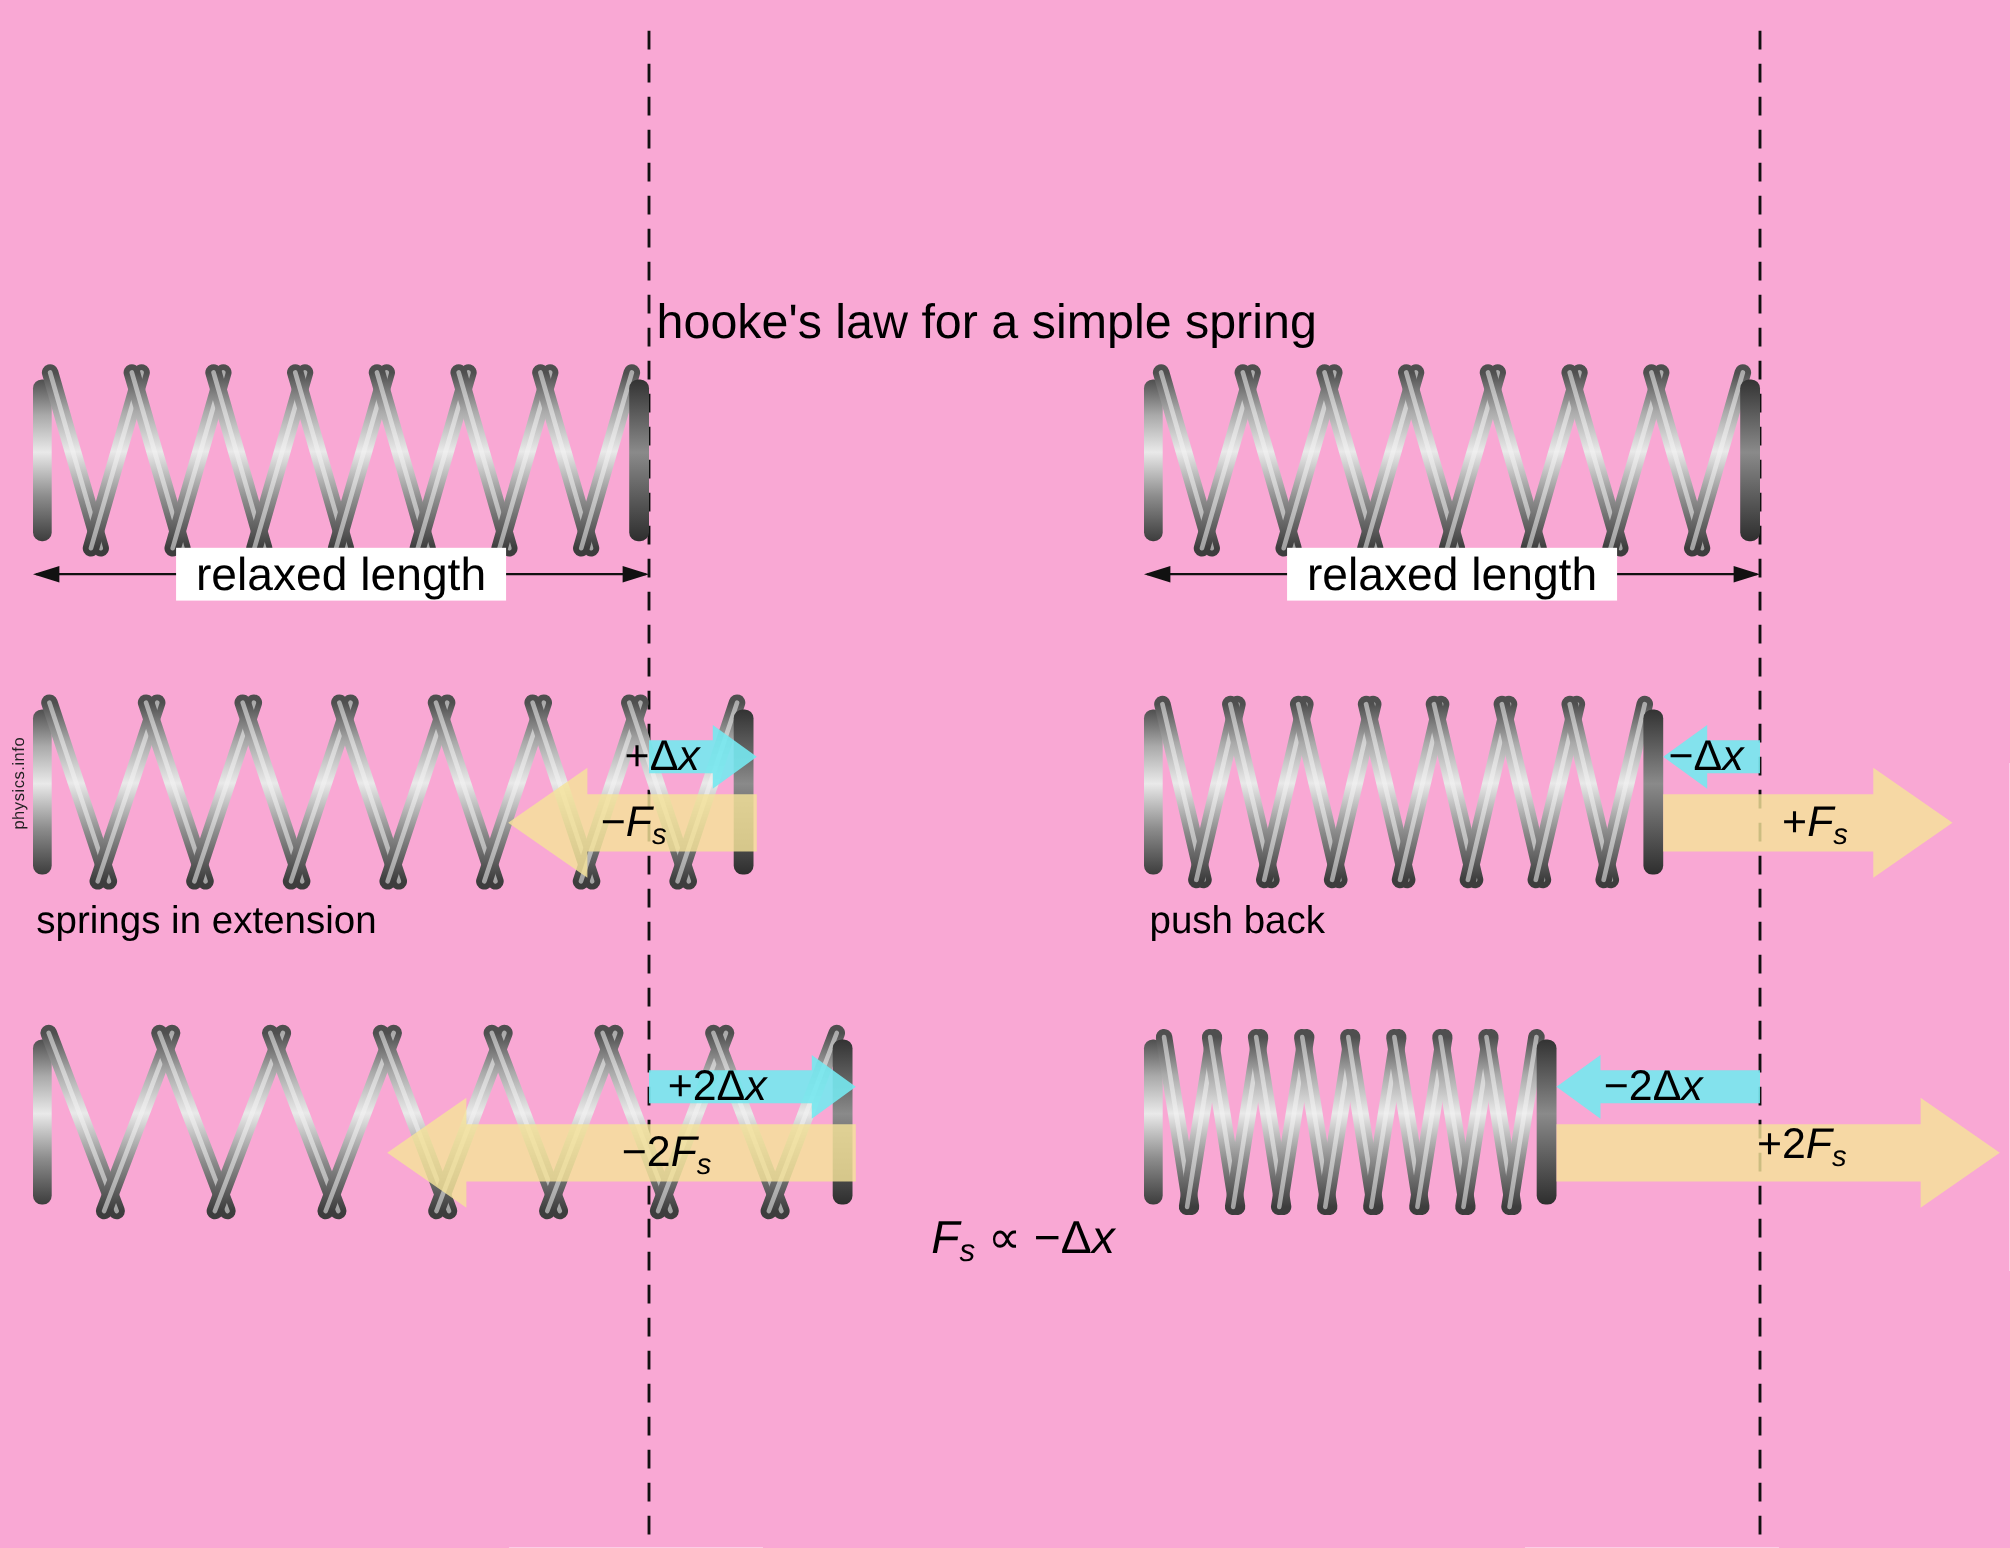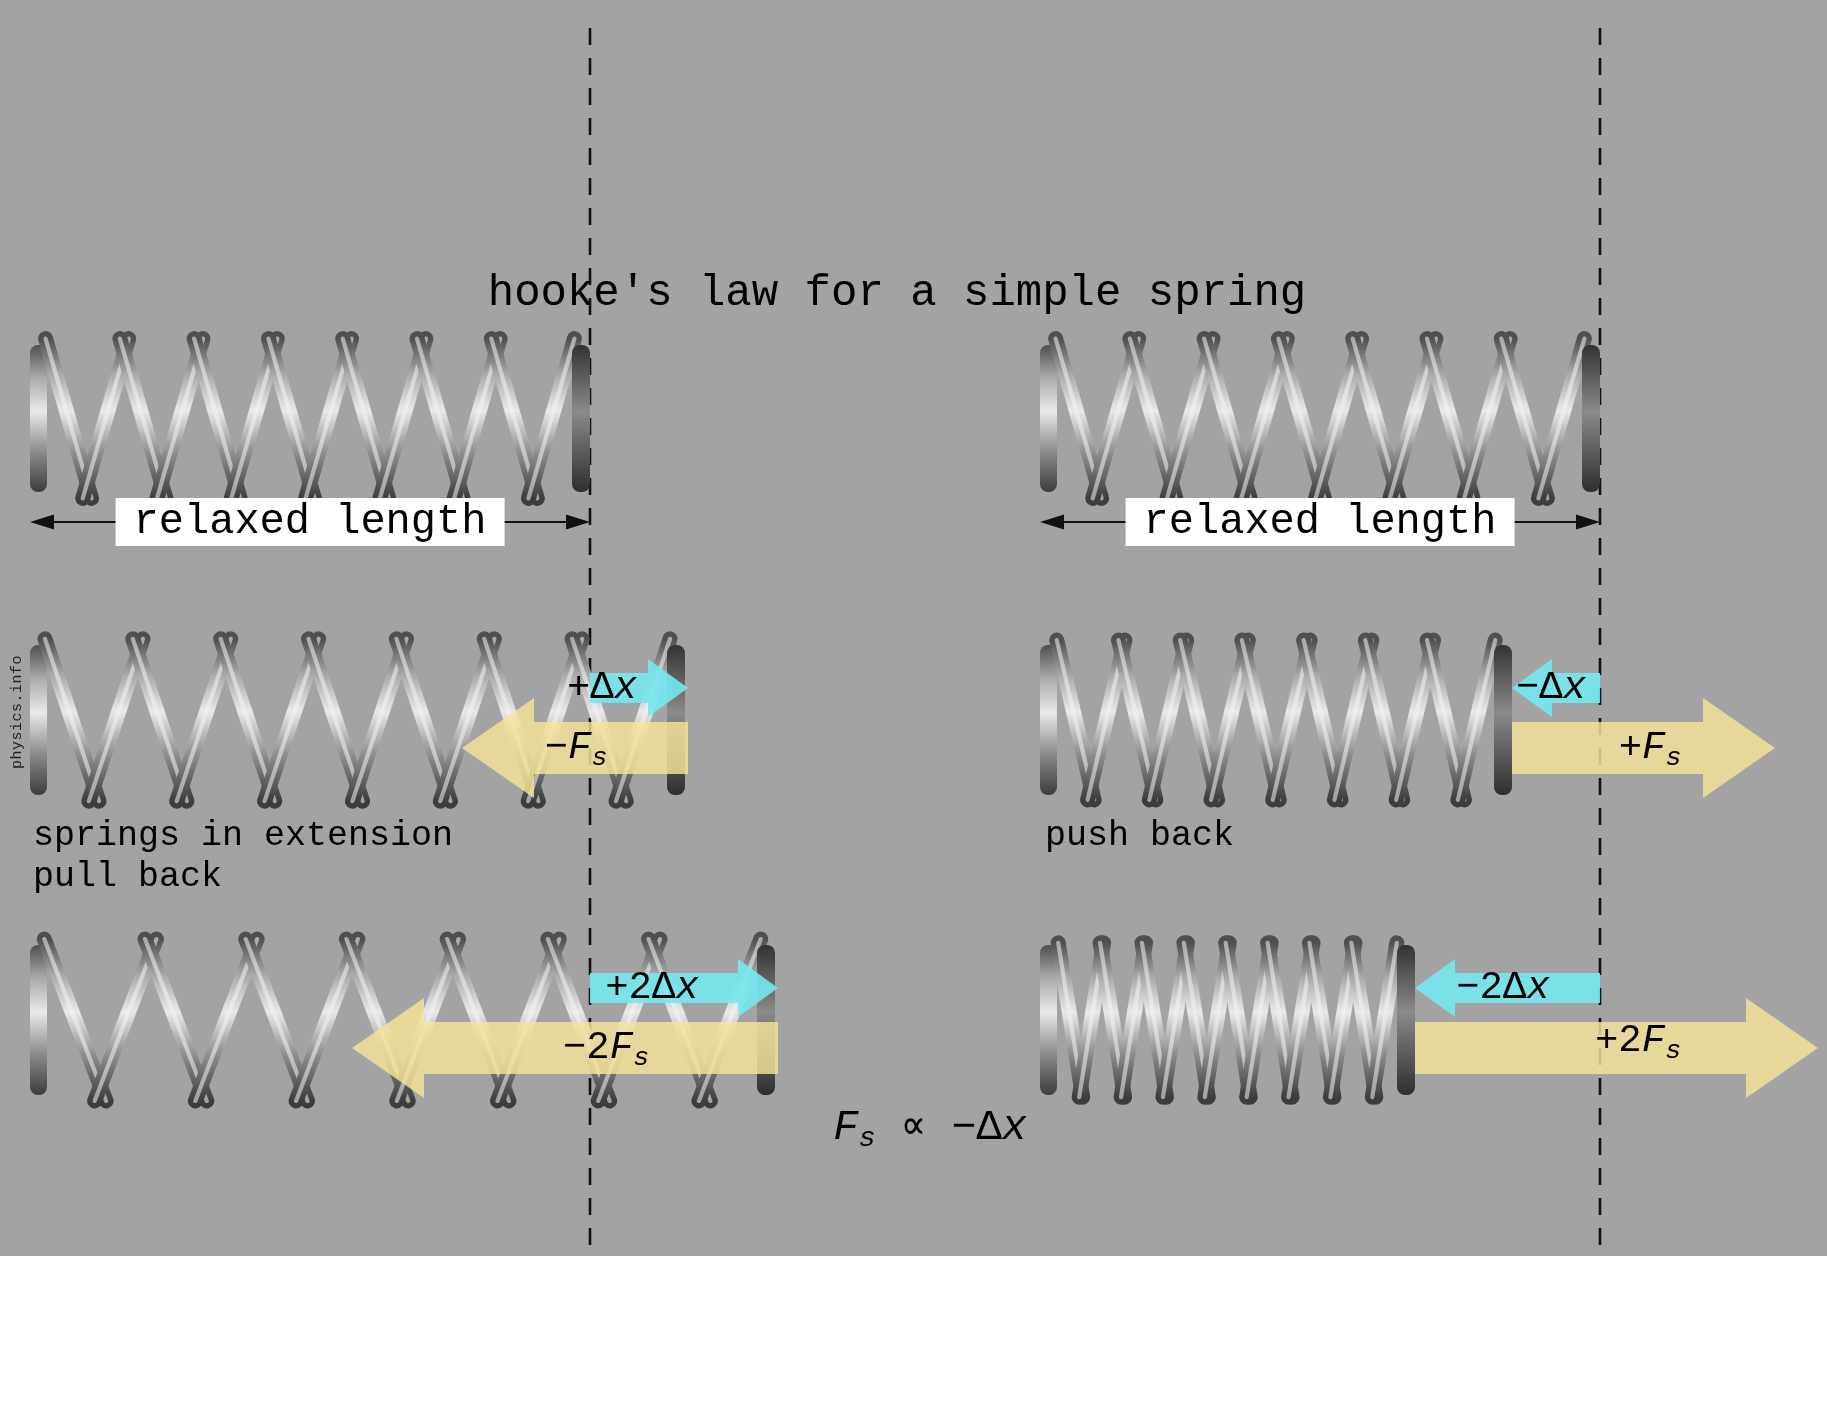--- a/index.html
+++ b/index.html
@@ -1,18 +1,18 @@
 <!DOCTYPE html>
 <html><head>
 <meta charset="utf-8">
 <style>
   *{margin:0;padding:0;box-sizing:border-box}
   html,body{background:#fff}
-  .canvas{position:relative;width:1827px;height:1256px;background:#a3a3a3;overflow:hidden;
-          font-family:Liberation Mono, monospace;color:#000}
+  .canvas{position:relative;width:1827px;height:1407px;background:#f9a8d4;overflow:hidden;
+          font-family:Liberation Sans, sans-serif;color:#000}
   .canvas svg{position:absolute;left:0;top:0}
   .title{position:absolute;left:897px;top:268px;transform:translateX(-50%);
          font-size:44px;white-space:nowrap}
   .dim-label{position:absolute;top:522px;transform:translate(-50%,-50%);
              font-size:42px;background:#fff;padding:0 18px;white-space:nowrap}
   .caption{position:absolute;font-size:35px;line-height:1.18}
   .mlabel{position:absolute;transform:translate(-50%,-50%);font-size:39px;white-space:nowrap}
   .mlabel i,.formula i{font-style:italic}
   .mlabel sub,.formula sub{font-size:0.68em;font-style:italic;vertical-align:baseline;
                            position:relative;top:0.25em}
@@ -258,21 +258,20 @@
 
   <div class="title">hooke's law for a simple spring</div>
 
   <div class="watermark">physics.info</div>
 
   <div class="dim-label" style="left:310px">relaxed length</div>
   <div class="dim-label" style="left:1320px">relaxed length</div>
 
   <div class="caption" style="left:33px;top:816px">
     <div>springs in extension</div>
-    <div>pull back</div>
   </div>
   <div class="caption" style="left:1045px;top:816px">
     <div>push back</div>
   </div>
 
   <div class="mlabel" style="left:602px;top:688px">
     <span>+Δ</span><i>x</i>
   </div>
   <div class="mlabel" style="left:576px;top:748px">
     <span>−</span><i>F</i><sub>s</sub>

